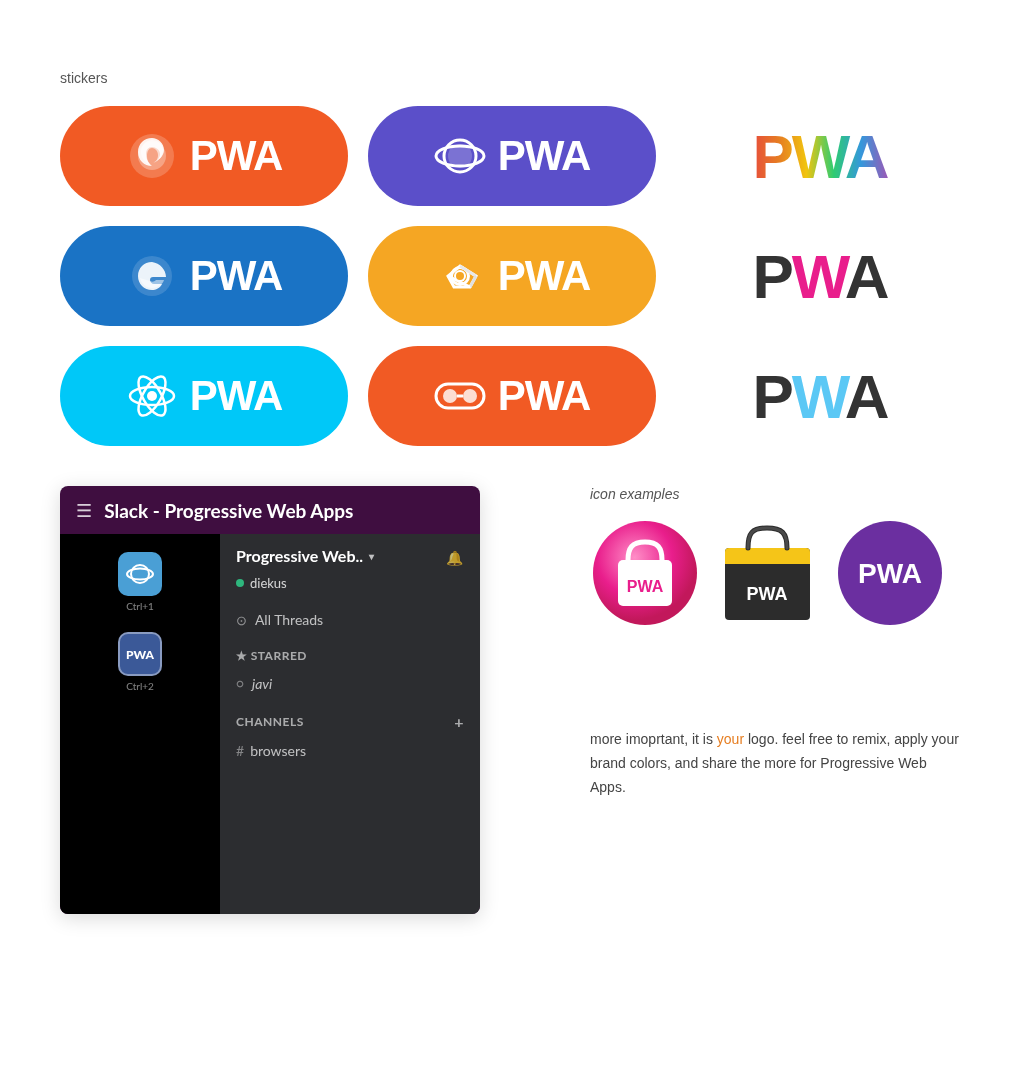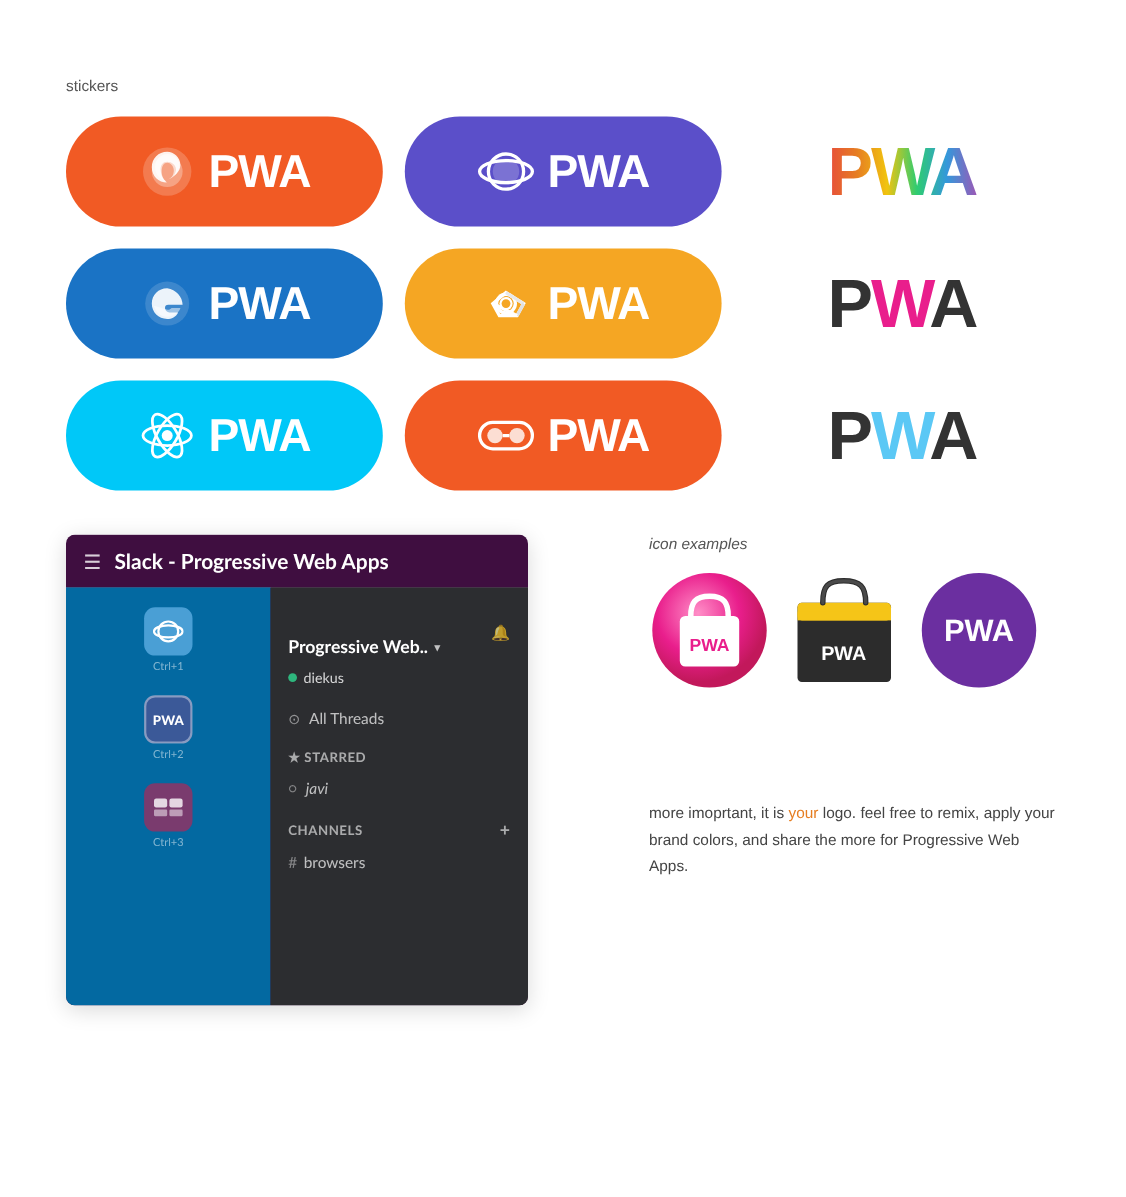--- a/index.html
+++ b/index.html
@@ -89,22 +89,22 @@
       font-weight: 700;
     }
 
     .slack-body {
       display: flex;
       background: #3f0e40;
       min-height: 380px;
     }
 
     .slack-sidebar {
-      width: 186px;
-      background: #0369a1;
+      width: 160px;
+      background: #000000;
       padding: 8px 0;
       flex-shrink: 0;
     }
 
     .slack-workspace-item {
       display: flex;
       flex-direction: column;
       align-items: center;
       padding: 10px 8px;
       cursor: pointer;
@@ -140,21 +140,20 @@
     }
 
     .slack-channel-name {
       color: #fff;
       font-size: 16px;
       font-weight: 700;
       display: flex;
       align-items: center;
       gap: 6px;
       margin-bottom: 4px;
-      margin-top: 33px;
     }
 
     .slack-dropdown-arrow {
       font-size: 10px;
       opacity: 0.7;
     }
 
     .slack-bell {
       margin-left: auto;
       font-size: 14px;
@@ -370,31 +369,20 @@
             <span class="slack-ctrl-label">Ctrl+1</span>
           </div>
 
           <div class="slack-workspace-item">
             <div class="slack-workspace-icon pwa" style="background:#3b5998; border: 2px solid rgba(255,255,255,0.4);">
               <span style="color:white;font-size:12px;font-weight:900;">PWA</span>
             </div>
             <span class="slack-ctrl-label">Ctrl+2</span>
           </div>
 
-          <div class="slack-workspace-item">
-            <div class="slack-workspace-icon" style="background:#7a3b6e;">
-              <svg width="30" height="20" viewBox="0 0 30 20">
-                <rect x="2" y="2" width="12" height="8" rx="2" fill="white" opacity="0.8"></rect>
-                <rect x="16" y="2" width="12" height="8" rx="2" fill="white" opacity="0.8"></rect>
-                <rect x="2" y="12" width="12" height="6" rx="1" fill="white" opacity="0.5"></rect>
-                <rect x="16" y="12" width="12" height="6" rx="1" fill="white" opacity="0.5"></rect>
-              </svg>
-            </div>
-            <span class="slack-ctrl-label">Ctrl+3</span>
-          </div>
 
         </div>
 
         <div class="slack-main-panel">
 
           <div style="display:flex; align-items:center; margin-bottom:6px;">
             <span class="slack-channel-name">
               <span>Progressive Web..</span>
               <span class="slack-dropdown-arrow">▾</span>
             </span>

